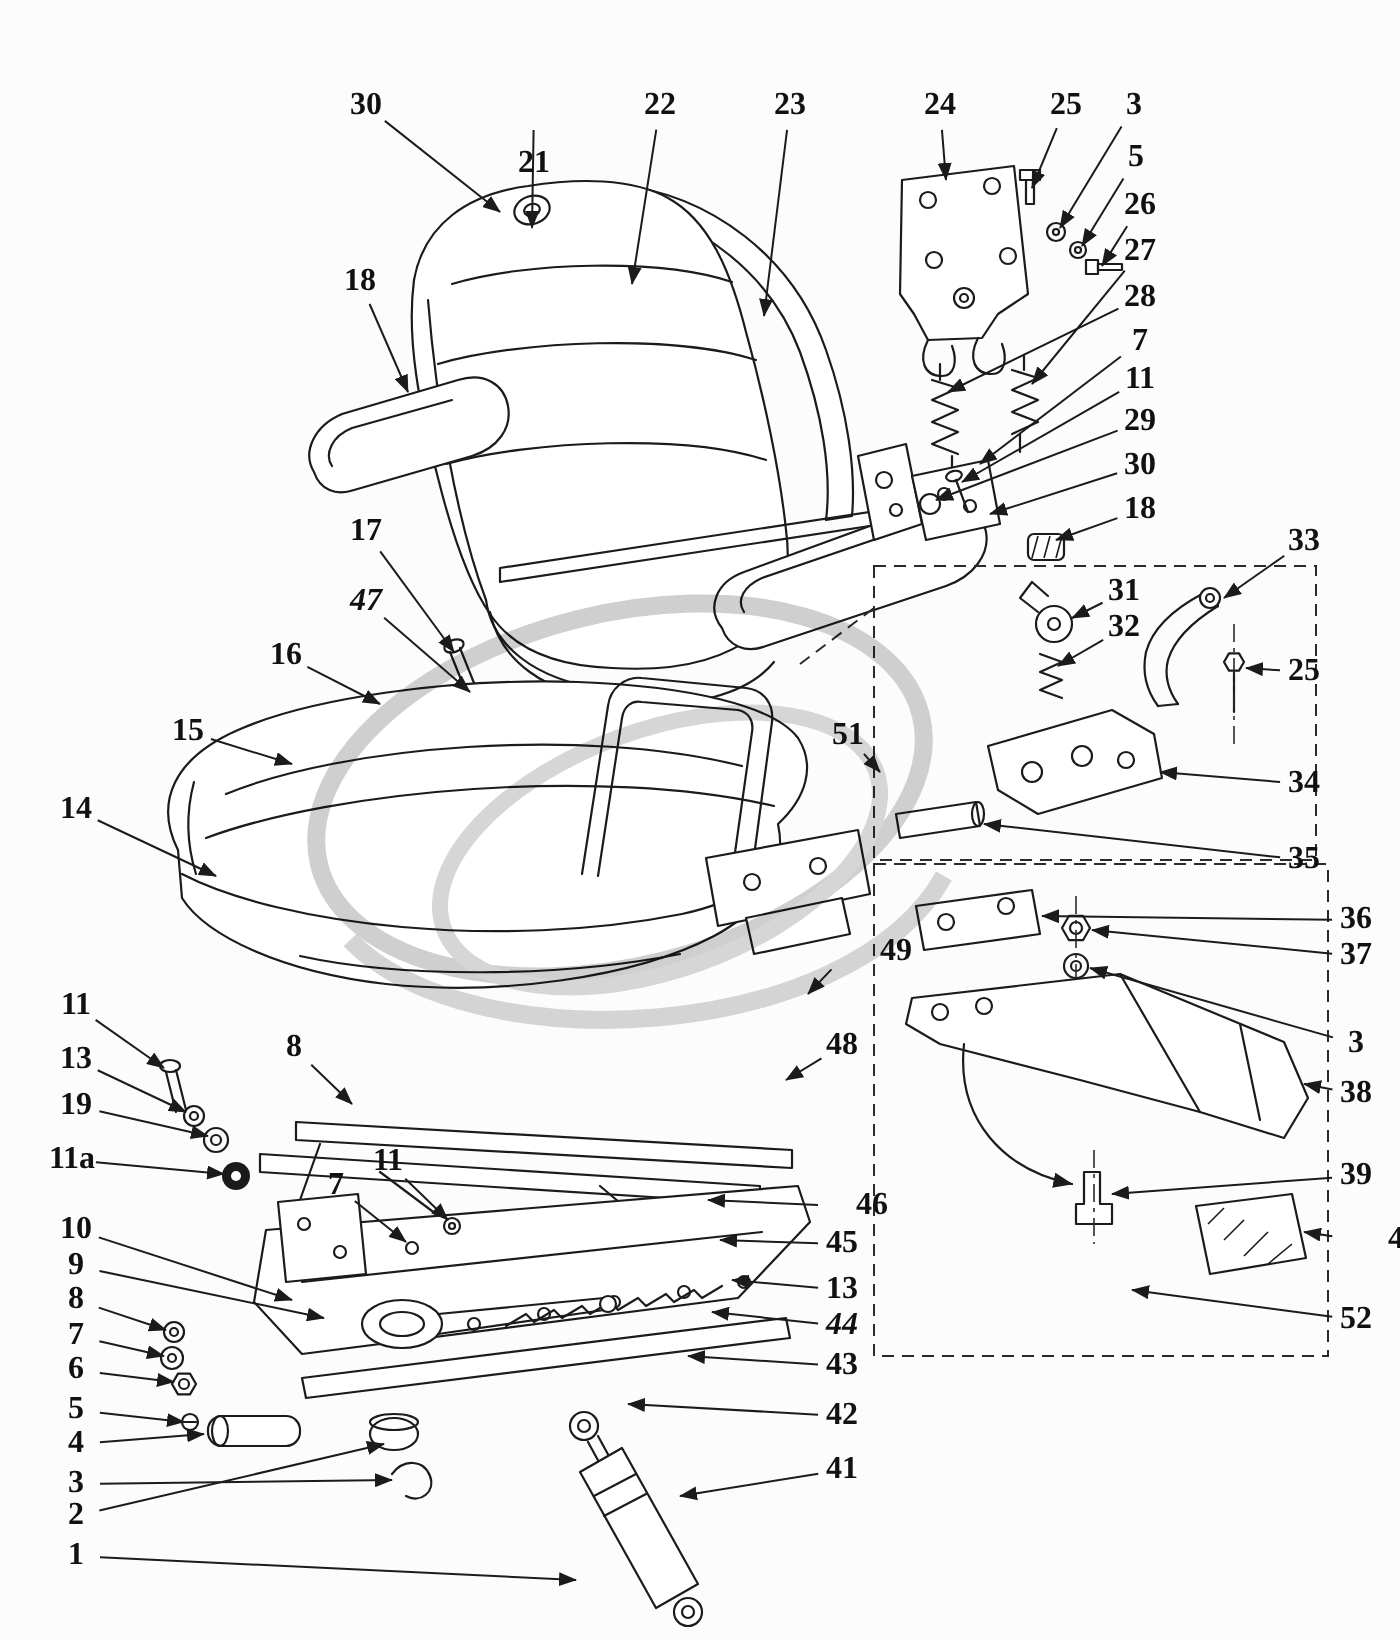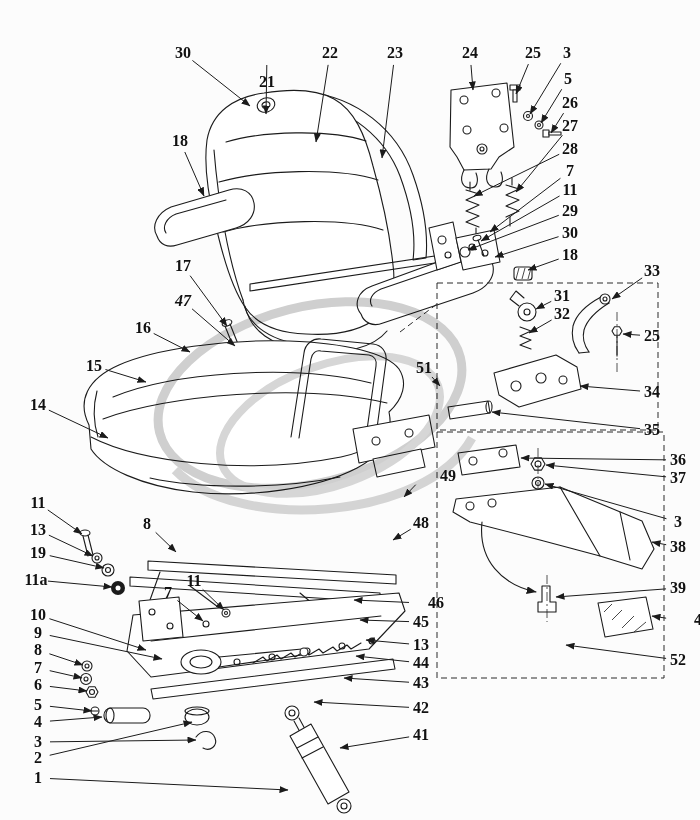--- a/index.html
+++ b/index.html
@@ -348,21 +348,21 @@
       <span class="callout" style="left: 678px; top: 547px;">38</span>
       <span class="callout" style="left: 678px; top: 588px;">39</span>
       <span class="callout" style="left: 678px; top: 620px; margin-left: 24px;">40</span>
       <span class="callout" style="left: 678px; top: 660px;">52</span>
       <span class="callout" style="left: 424px; top: 368px;">51</span>
       <span class="callout" style="left: 448px; top: 476px;">49</span>
       <span class="callout" style="left: 421px; top: 523px;">48</span>
       <span class="callout" style="left: 421px; top: 603px; margin-left: 15px;">46</span>
       <span class="callout" style="left: 421px; top: 622px;">45</span>
       <span class="callout" style="left: 421px; top: 645px;">13</span>
-      <span class="callout" style="left: 421px; top: 663px;">44</span>
+      <span class="callout" style="left: 421px; top: 663px; font-style: italic;">44</span>
       <span class="callout" style="left: 421px; top: 683px;">43</span>
       <span class="callout" style="left: 421px; top: 708px;">42</span>
       <span class="callout" style="left: 421px; top: 735px;">41</span>
       <span class="callout" style="left: 38px; top: 503px;">11</span>
       <span class="callout" style="left: 38px; top: 530px;">13</span>
       <span class="callout" style="left: 38px; top: 553px;">19</span>
       <span class="callout" style="left: 36px; top: 580px;">11a</span>
       <span class="callout" style="left: 38px; top: 615px;">10</span>
       <span class="callout" style="left: 38px; top: 633px;">9</span>
       <span class="callout" style="left: 38px; top: 650px;">8</span>

